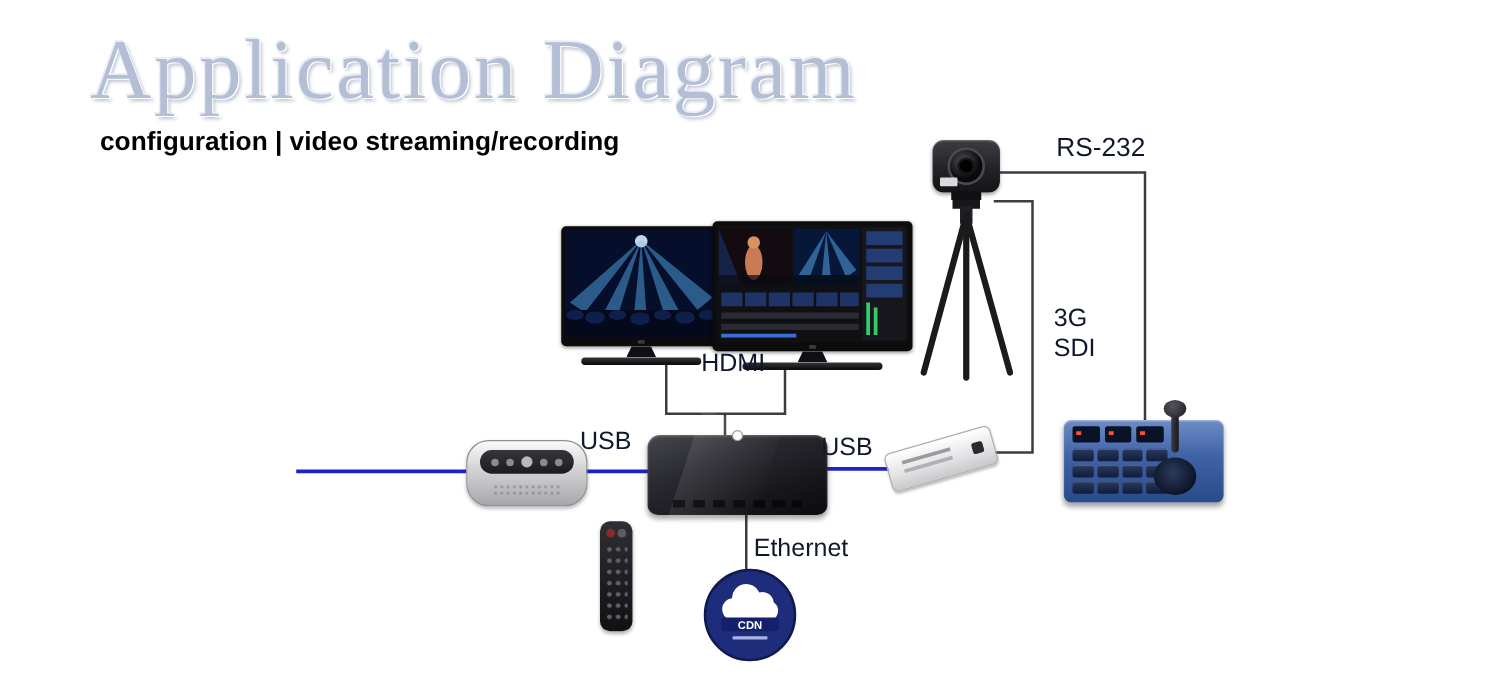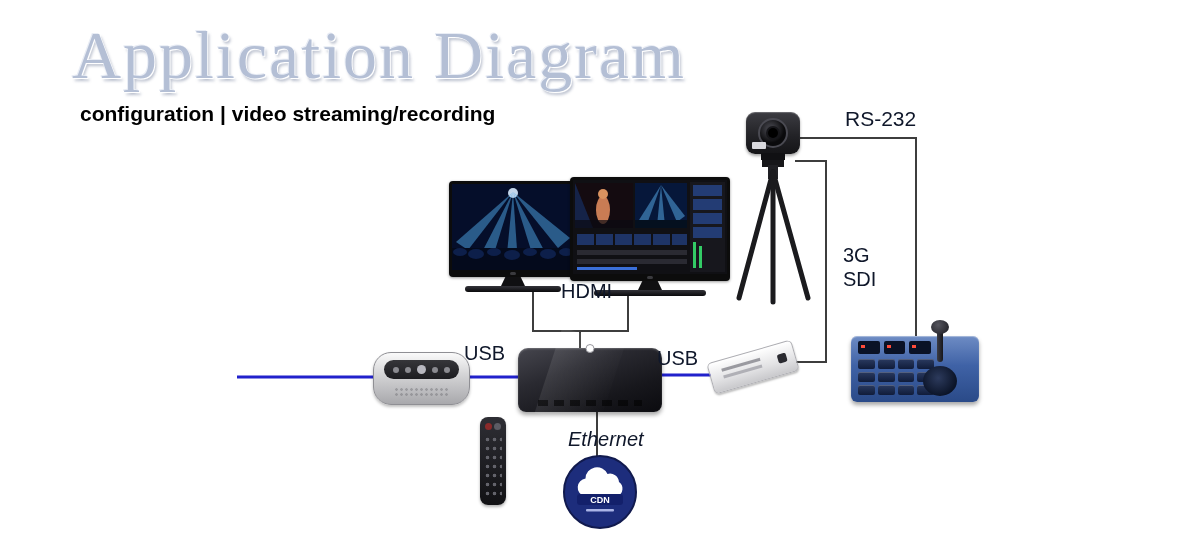--- a/index.html
+++ b/index.html
@@ -284,15 +284,15 @@
   </div>
 
   <div class="lbl" style="left:845px;top:106px;font-size:21px;">RS-232</div>
   <div class="lbl" style="left:843px;top:243px;">
     <div>3G</div>
     <div>SDI</div>
   </div>
   <div class="lbl" style="left:541px;top:279px;margin-left:20px;">HDMI</div>
   <div class="lbl" style="left:464px;top:341px;">USB</div>
   <div class="lbl" style="left:657px;top:346px;">USB</div>
-  <div class="lbl" style="left:568px;top:427px;font-style:italic;">Ethernet</div>
+  <div class="lbl" style="left:603px;top:427px;">Ethernet</div>
 
 </div>
 
 </body></html>

